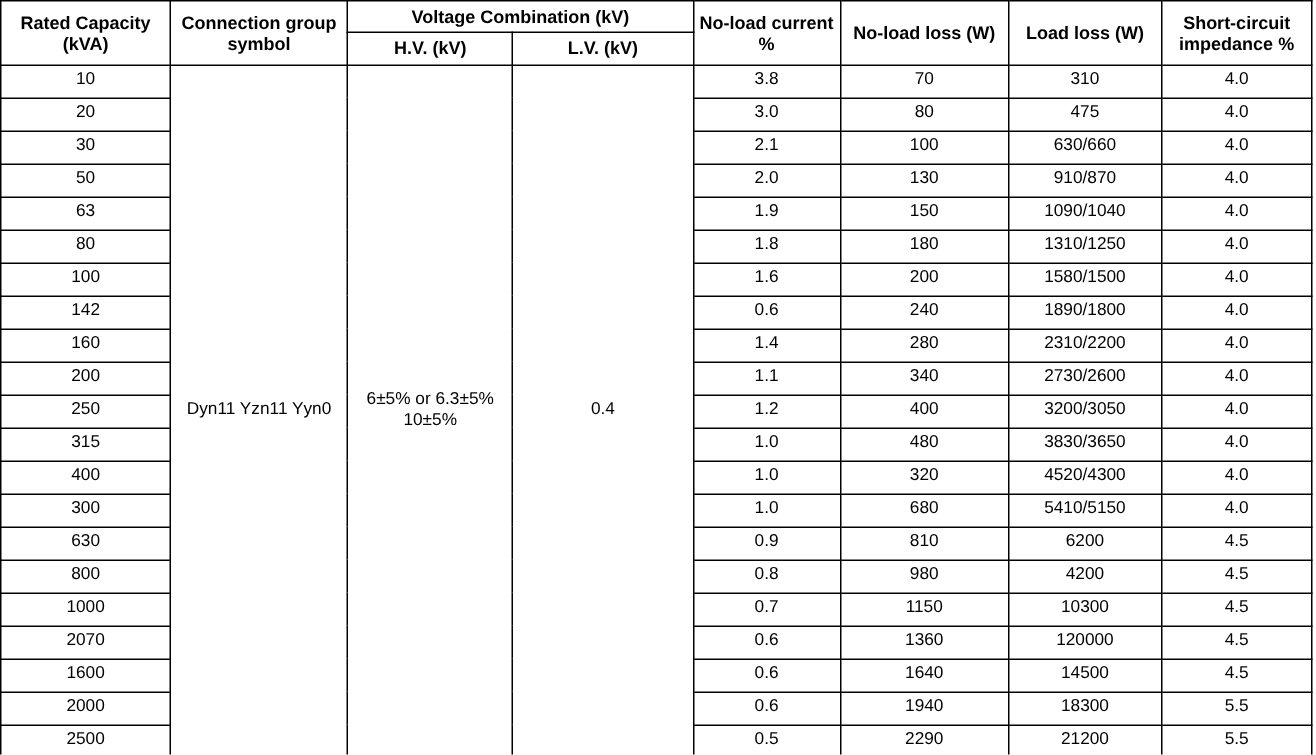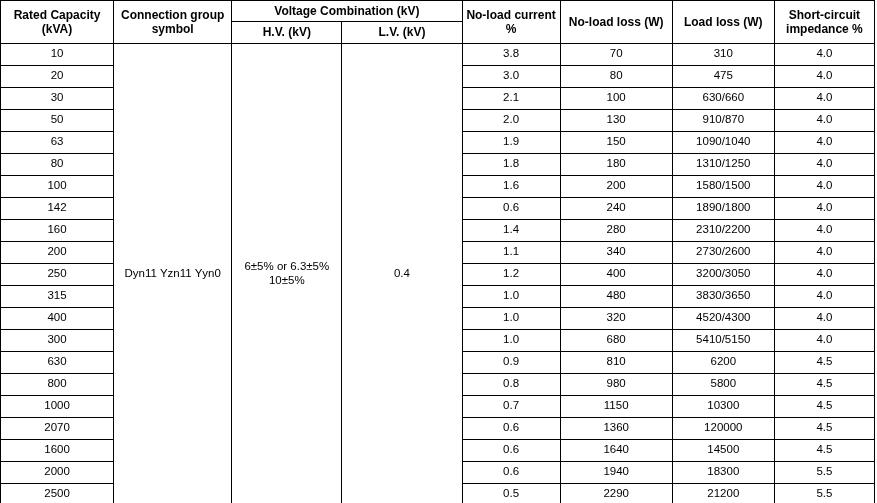--- a/index.html
+++ b/index.html
@@ -205,21 +205,21 @@
         <td>630</td>
         <td>0.9</td>
         <td>810</td>
         <td>6200</td>
         <td>4.5</td>
       </tr>
       <tr>
         <td>800</td>
         <td>0.8</td>
         <td>980</td>
-        <td>5800</td>
+        <td>4200</td>
         <td>4.5</td>
       </tr>
       <tr>
         <td>1000</td>
         <td>0.7</td>
         <td>1150</td>
         <td>10300</td>
         <td>4.5</td>
       </tr>
       <tr>

